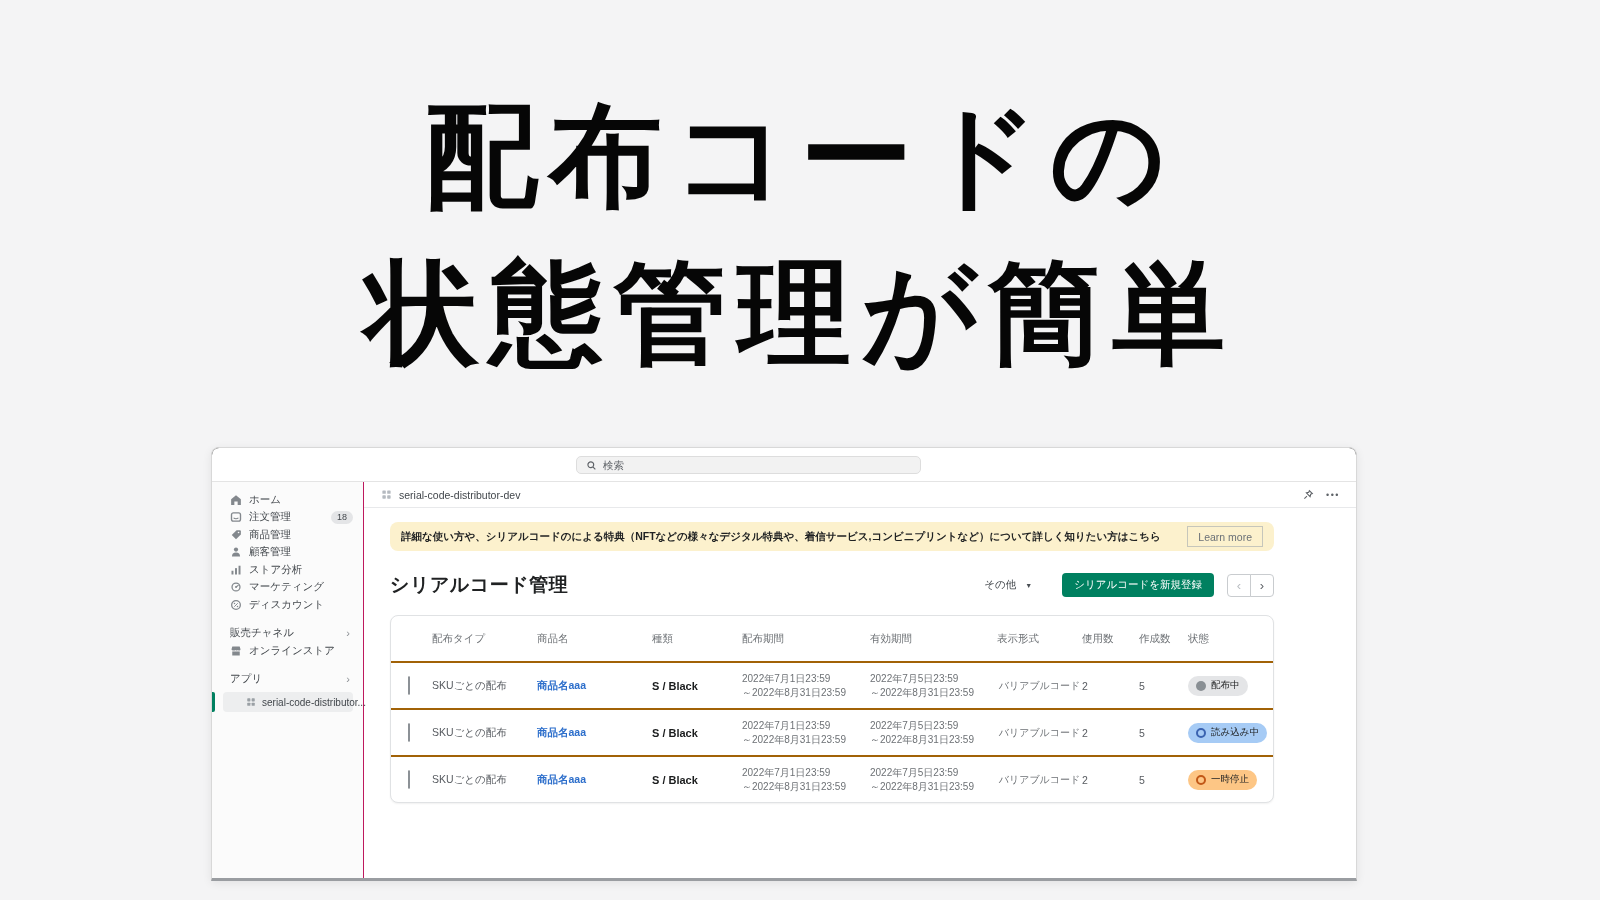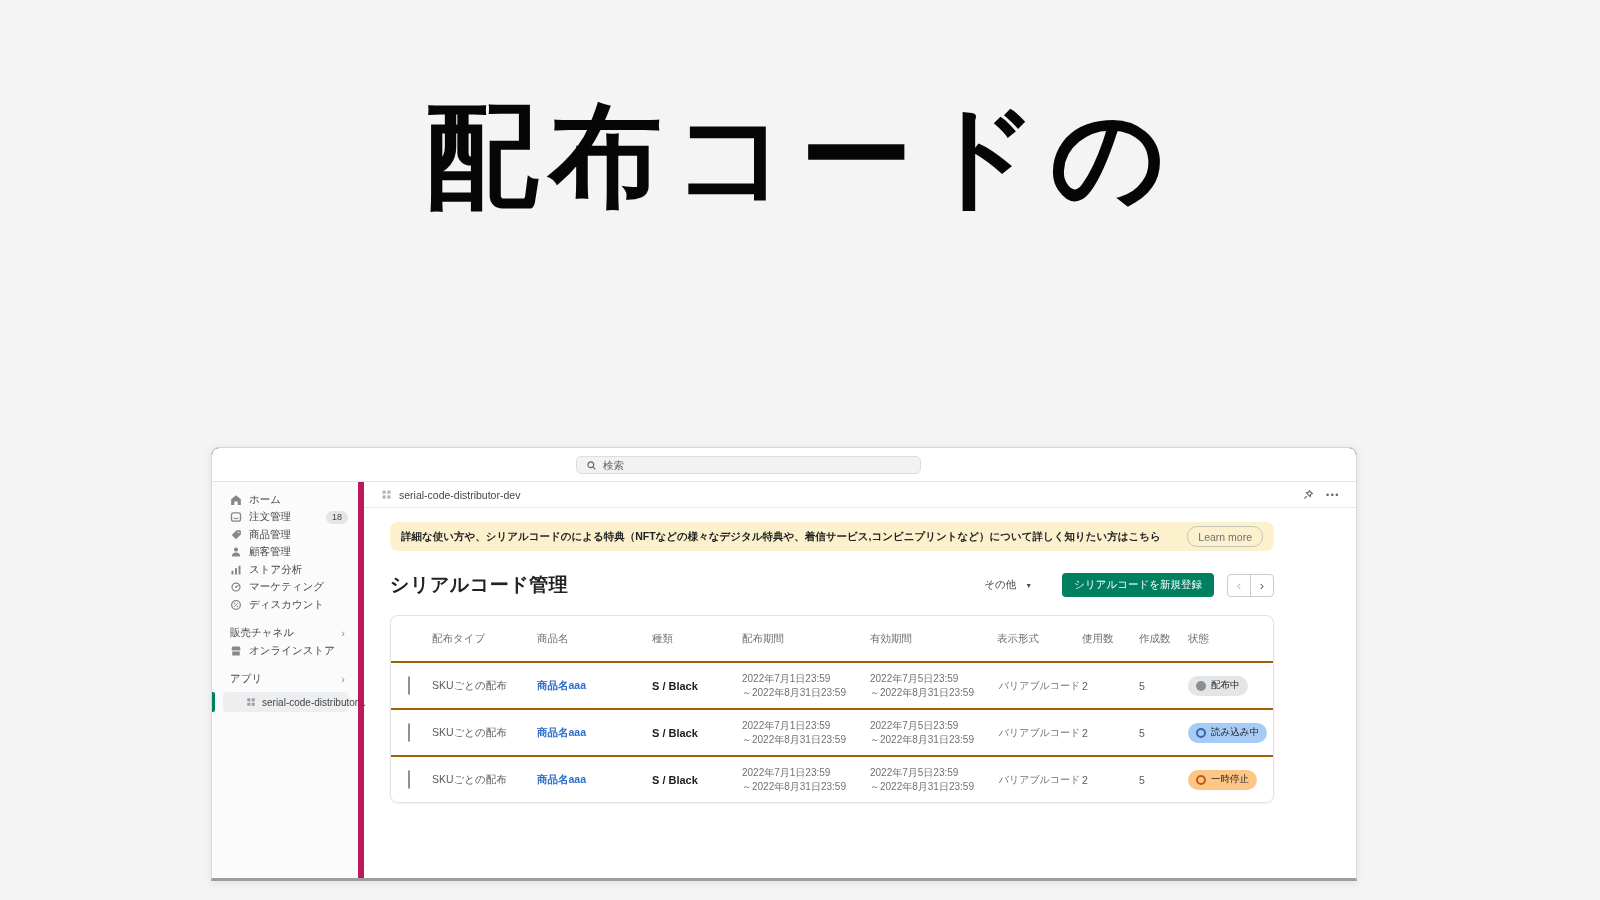--- a/index.html
+++ b/index.html
@@ -37,21 +37,21 @@
   }
   .searchbox input {
     border:none; outline:none; background:transparent; width:100%;
     font-size:10.5px; color:#42474c; font-family:inherit;
   }
   .searchbox input::placeholder { color:#5f6368; }
 
   .winbody { display:flex; height:399px; }
 
   
-  .sidebar { width:152px; background:#fbfbfb; border-right:6px solid #be185d; padding-top:9px; position:relative; }
+  .sidebar { width:152px; background:#fbfbfb; border-right:1px solid #be185d; padding-top:9px; position:relative; }
   .nav-item { height:17.5px; display:flex; align-items:center; gap:7px; padding:0 10px 0 18px; font-size:10.5px; color:#42474c; cursor:pointer; }
   .nav-ico { width:12px; height:12px; display:flex; align-items:center; justify-content:center; flex:0 0 12px; }
   .nav-badge { margin-left:auto; background:#e4e5e7; border-radius:8px; font-size:9px; line-height:13px; padding:0 6px; color:#42474c; }
   .side-section { margin-top:11px; }
   .section-head { display:flex; align-items:center; padding:0 13px 0 18px; font-size:10.5px; color:#42474c; height:17.5px; cursor:pointer; }
   .section-chev { margin-left:auto; color:#8a8e93; font-size:11px; line-height:1; }
   .app-item {
     position:relative; margin:4px 10px 0 11px; background:#edeeef; border-radius:4px;
     height:20px; display:flex; align-items:center; gap:6px; padding:0 23px;
     font-size:10px; color:#42474c; font-weight:500; cursor:pointer; white-space:nowrap;
@@ -63,21 +63,21 @@
   .crumb-row { height:26px; border-bottom:1px solid #e8e9eb; display:flex; align-items:center; padding:0 16px; gap:7px; font-size:10.5px; color:#42474c; }
   .crumb-right { margin-left:auto; display:flex; gap:12px; align-items:center; }
   .dots { color:#5f6368; font-size:9px; letter-spacing:1.5px; cursor:pointer; }
 
   .content { padding:14px 0 0 26px; }
 
   .banner { width:884px; height:29px; background:#fcf1cd; border-radius:8px; display:flex; align-items:center; padding:8px 11px; }
   .banner-text { font-size:10.5px; font-weight:700; color:#202223; white-space:nowrap; }
   .banner-btn {
     margin-left:auto; height:21px; padding:0 10px; background:transparent;
-    border:1px solid #c6c6bb; border-radius:10px; font-size:10.5px; color:#6b7177;
+    border:1px solid #c6c6bb; border-radius:0; font-size:10.5px; color:#6b7177;
     display:flex; align-items:center; cursor:pointer; font-family:inherit;
   }
 
   .title-row { margin-top:21px; width:884px; display:flex; align-items:center; }
   .page-title { font-size:19px; font-weight:700; color:#202223; letter-spacing:.5px; }
   .more-ctl { margin-left:auto; display:flex; align-items:center; gap:9px; font-size:10.5px; color:#3f4449; cursor:pointer; }
   .caret { font-size:7px; color:#4a4f54; }
   .primary-btn {
     margin-left:30px; height:24px; background:#008060; color:#fff; border:none;
     border-radius:4px; font-size:10.5px; padding:0 12px; font-weight:500; cursor:pointer; font-family:inherit;
@@ -112,20 +112,21 @@
   .ring-blue { border:2.5px solid #3a63b0; }
   .ring-orange { border:2.5px solid #c25817; }
 
   svg { display:block; }
 </style>
 </head>
 <body>
 
 <div class="hero">
   <div>配布コードの</div>
+  <div>状態管理が簡単</div>
 </div>
 
 <div class="window">
 
   <div class="topbar">
     <div class="searchbox">
       <span class="nav-ico">
         <svg width="11" height="11" viewBox="0 0 16 16">
             <circle cx="7" cy="7" r="4.2" fill="none" stroke="#5f6368" stroke-width="1.7"></circle>
             <path d="M10.3 10.3 13.6 13.6" stroke="#5f6368" stroke-width="1.7"></path>

